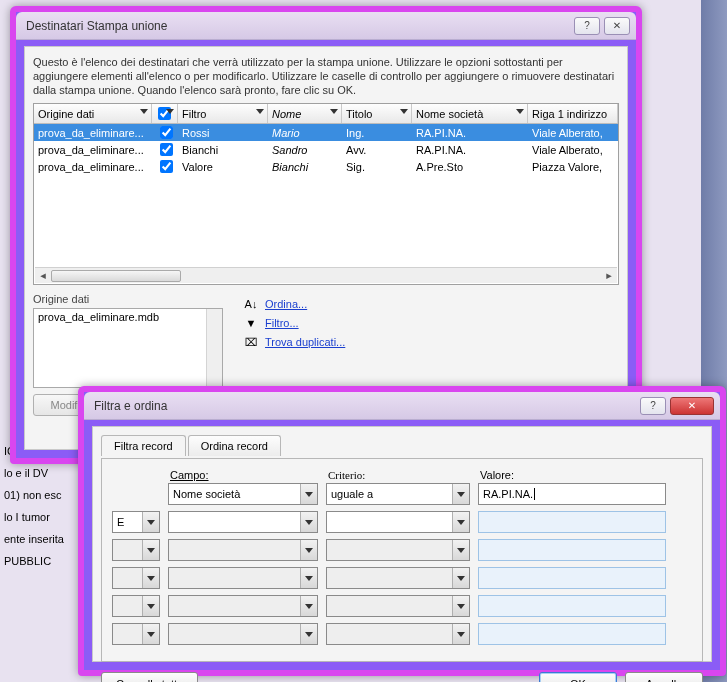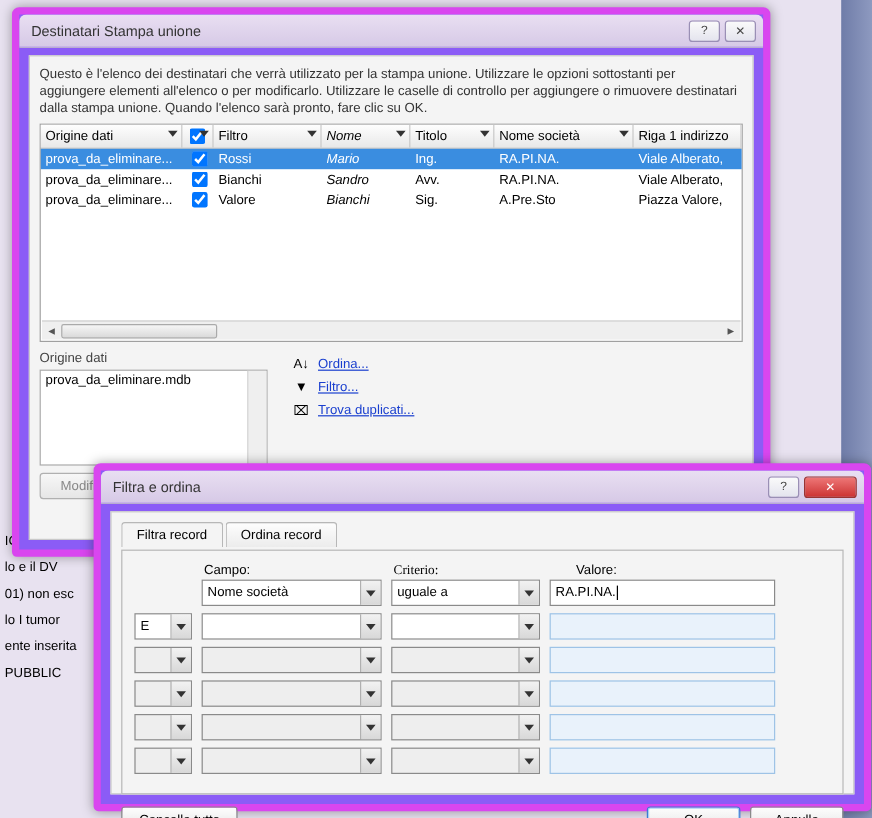--- a/index.html
+++ b/index.html
@@ -42,28 +42,28 @@
   .linklist div{display:flex;align-items:center;gap:6px;margin:3px 0;}
   .icon16{width:16px;height:16px;display:inline-flex;align-items:center;justify-content:center;font-size:11px;}
   .modbtn{margin-top:6px;width:76px;height:22px;border:1px solid #b0b0b0;background:linear-gradient(#f7f7f7,#e6e6e6);color:#888;border-radius:3px;}
   
   .tabs{display:flex;align-items:flex-start;height:24px;margin-bottom:-1px;}
   .tab{padding:4px 12px;border:1px solid #b7b7b7;border-bottom:none;background:linear-gradient(#fdfdfd,#ececec);border-radius:3px 3px 0 0;margin-right:2px;}
   .tab.active{background:#f4f4f4;position:relative;z-index:2;}
   .tabpanel{border:1px solid #b7b7b7;background:#f4f4f4;padding:10px;}
   .frow{display:flex;gap:8px;align-items:center;margin-bottom:6px;}
   .hdrs{margin-left:58px;display:flex;gap:8px;margin-bottom:2px;}
-  .hdrs .h1{width:150px;} .hdrs .h2{width:144px;font-family:Liberation Serif, serif;} .hdrs .h3{width:188px;}
+  .hdrs .h1{width:150px;text-decoration:underline;} .hdrs .h2{width:144px;font-family:Liberation Serif, serif;} .hdrs .h3{width:188px;}
   .combo{position:relative;border:1px solid #8a8a8a;background:#fff;height:22px;display:flex;align-items:center;padding:0 20px 0 4px;}
   .combo .dd{position:absolute;right:0;top:0;bottom:0;width:17px;background:linear-gradient(#f2f2f2,#d8d8d8);border-left:1px solid #b0b0b0;display:flex;align-items:center;justify-content:center;}
   .combo .dd::after{content:"";border-left:4px solid transparent;border-right:4px solid transparent;border-top:5px solid #333;}
   .combo.disabled{background:#eee;color:#999;}
   .txt{border:1px solid #8a8a8a;background:#fff;height:22px;padding:0 4px;display:flex;align-items:center;}
   .txt.blue{background:#e9f2fb;border-color:#9ec3e6;}
-  .c-op{width:48px;} .c-campo{width:150px;} .c-crit{width:124px;} .c-val{width:188px;}
+  .c-op{width:48px;} .c-campo{width:150px;} .c-crit{width:144px;} .c-val{width:188px;}
   .btnrow{display:flex;margin-top:10px;}
   .pushbtn{min-width:78px;height:23px;border:1px solid #8a8a8a;background:linear-gradient(#fdfdfd,#e2e2e2);border-radius:3px;padding:0 14px;}
   .pushbtn.def{border:1px solid #3a7bd5;box-shadow:0 0 0 1px #a9cff3 inset;}
   .rside{position:absolute;right:0;top:0;bottom:0;width:26px;background:linear-gradient(90deg,#6f7ca8,#8e9ac0);}
 </style>
 </head>
 <body>
 
 <div class="rside"></div>
 

